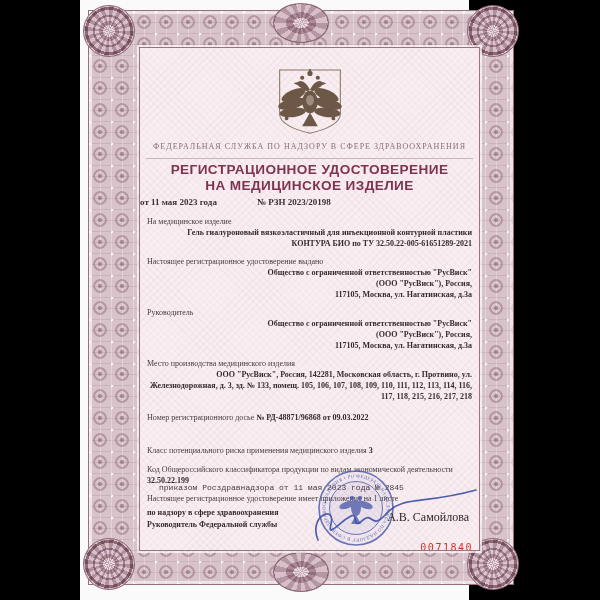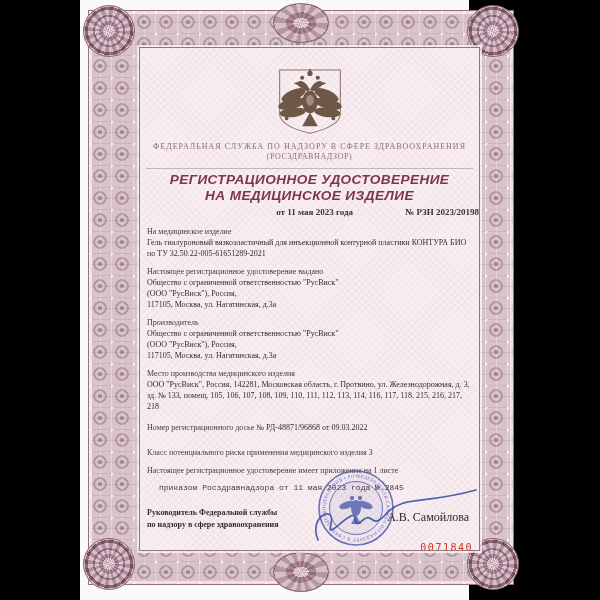--- a/index.html
+++ b/index.html
@@ -42,26 +42,26 @@
       repeating-linear-gradient(-45deg, rgba(198,152,168,.10) 0 1px, transparent 1px 5px);
     border:1px solid #9a7280;
     box-shadow:0 0 0 2px rgba(255,255,255,.7);}
   #content{position:relative;width:100%;height:100%;overflow:hidden;}
   .emblem-wrap{width:78px;margin:19px auto 0;text-align:center;}
   .agency{margin-top:1px;text-align:center;font-size:8px;line-height:10px;
           letter-spacing:1px;color:#8a6f74;}
   .agency .l2{letter-spacing:.6px;}
   .divider{border-top:1px solid #c6b6ba;margin:6px 6px 0;}
   .cert-title{margin-top:3px;text-align:center;color:#7e3350;
-    font-family:"Liberation Sans",sans-serif;font-weight:700;font-size:13.6px;line-height:15.5px;letter-spacing:.4px;font-style:italic;}
-  .daterow{margin-top:4px;display:flex;justify-content:flex-end;gap:52px;
+    font-family:"Liberation Sans",sans-serif;font-weight:700;font-size:13.6px;line-height:15.5px;letter-spacing:.4px;}
+  .daterow{margin-top:4px;display:flex;justify-content:flex-start;gap:40px;
     font-weight:700;font-size:9px;color:#3c3136;}
   .sec{margin:7px 7px 0;font-size:8px;line-height:11px;color:#46393c;}
   .sec .lbl{font-weight:400;}
-  .sec .val{font-weight:400;color:#352b2e;}
+  .sec .val{font-weight:700;color:#352b2e;text-align:right;}
   .sec.mt9{margin-top:9px;}
   .order{position:absolute;left:19px;top:434px;font-size:8px;line-height:11px;color:#46393c;font-family:Liberation Mono, monospace;}
   .position{position:absolute;left:7px;top:459px;font-size:8px;line-height:12px;font-weight:700;color:#352b2e;}
   .name{position:absolute;right:10px;top:462px;font-size:12px;font-weight:400;color:#2f2628;}
   .serial{position:absolute;right:6px;top:494px;font-family:"DejaVu Sans Mono",monospace;
     font-size:10px;letter-spacing:1.5px;color:#cf3222;}
   .stamp-svg{position:absolute;left:160px;top:404px;pointer-events:none;}
 </style>
 </head>
 <body>
@@ -101,21 +101,20 @@
                 <path d="M45 52 L36 68 H54 Z"></path>
                 <circle cx="18" cy="59" r="2.2"></circle>
                 <circle cx="72" cy="59" r="2.2"></circle>
               </g>
               <ellipse cx="45" cy="38" rx="4.5" ry="6" fill="#f8eef1" opacity=".35"></ellipse>
             </svg>
           </div>
 
           <div class="agency">
             <div>ФЕДЕРАЛЬНАЯ СЛУЖБА ПО НАДЗОРУ В СФЕРЕ ЗДРАВООХРАНЕНИЯ</div>
-            <div class="l2">(РОСЗДРАВНАДЗОР)</div>
           </div>
 
           <div class="divider"></div>
 
           <div class="cert-title">
             <div>РЕГИСТРАЦИОННОЕ УДОСТОВЕРЕНИЕ</div>
             <div>НА МЕДИЦИНСКОЕ ИЗДЕЛИЕ</div>
           </div>
 
           <div class="daterow">
@@ -129,51 +128,54 @@
           </div>
 
           <div class="sec">
             <div class="lbl">Настоящее регистрационное удостоверение выдано</div>
             <div class="val">Общество с ограниченной ответственностью "РусВиск"</div>
             <div class="val">(ООО "РусВиск"), Россия,</div>
             <div class="val">117105, Москва, ул. Нагатинская, д.3а</div>
           </div>
 
           <div class="sec">
-            <div class="lbl">Производитель</div>
+            <div class="lbl">Руководитель</div>
             <div class="val">Общество с ограниченной ответственностью "РусВиск"</div>
             <div class="val">(ООО "РусВиск"), Россия,</div>
             <div class="val">117105, Москва, ул. Нагатинская, д.3а</div>
           </div>
 
           <div class="sec">
             <div class="lbl">Место производства медицинского изделия</div>
             <div class="val">ООО "РусВиск", Россия, 142281, Московская область, г. Протвино, ул. Железнодорожная, д. 3, зд. № 133, помещ. 105, 106, 107, 108, 109, 110, 111, 112, 113, 114, 116, 117, 118, 215, 216, 217, 218</div>
           </div>
 
           <div class="sec" style="margin-top:10px">
             <span class="lbl">Номер регистрационного досье </span><span class="val">№ РД-48871/96868 от 09.03.2022</span>
           </div>
 
-          <div class="sec" style="margin-top:14px">
+          <div class="sec" style="margin-top:22px">
             <span class="lbl">Класс потенциального риска применения медицинского изделия </span><span class="val">3</span>
           </div>
 
+          <div class="sec" style="margin-top:8px">
+            <span class="lbl">Код Общероссийского классификатора продукции по видам экономической деятельности </span><span class="val">32.50.22.199</span>
+          </div>
 
           <div class="sec" style="">
             <span class="lbl">Настоящее регистрационное удостоверение имеет приложение на 1 листе</span>
           </div>
 
           <div class="order">
             <div>приказом Росздравнадзора от 11 мая 2023 года № 2845</div>
           </div>
 
           <div class="position">
+            <div>по надзору в сфере здравоохранения</div>
             <div>Руководитель Федеральной службы</div>
-            <div>по надзору в сфере здравоохранения</div>
           </div>
 
           <svg class="stamp-svg" viewBox="0 0 185 112" width="185" height="112">
             <g stroke="#4656a8" fill="rgba(70,86,168,0.05)" opacity=".8">
               <circle cx="56" cy="56" r="37" stroke-width="1.6"></circle>
               <circle cx="56" cy="56" r="26.5" stroke-width="1"></circle>
             </g>
             <g fill="#4656a8" opacity=".75">
               <ellipse cx="56" cy="56" rx="5" ry="8"></ellipse>
               <ellipse cx="47" cy="53" rx="8" ry="3.5" transform="rotate(-20 47 53)"></ellipse>

